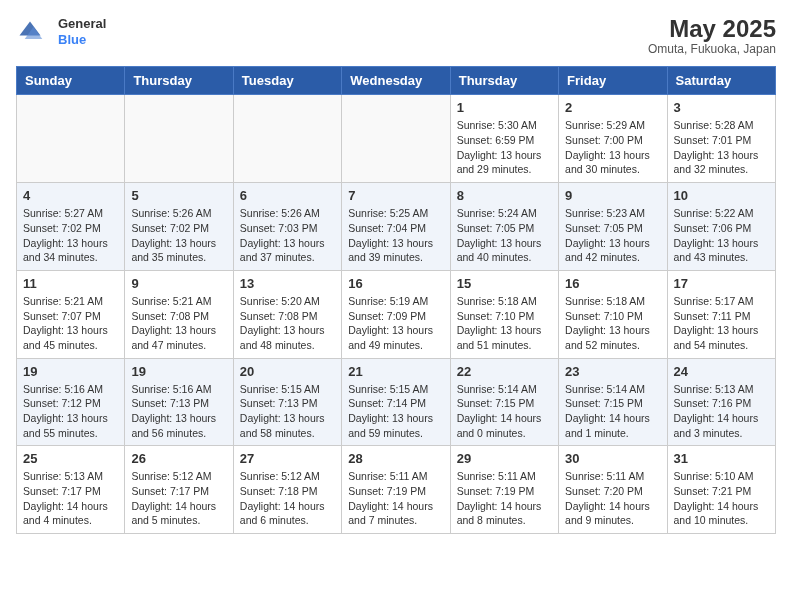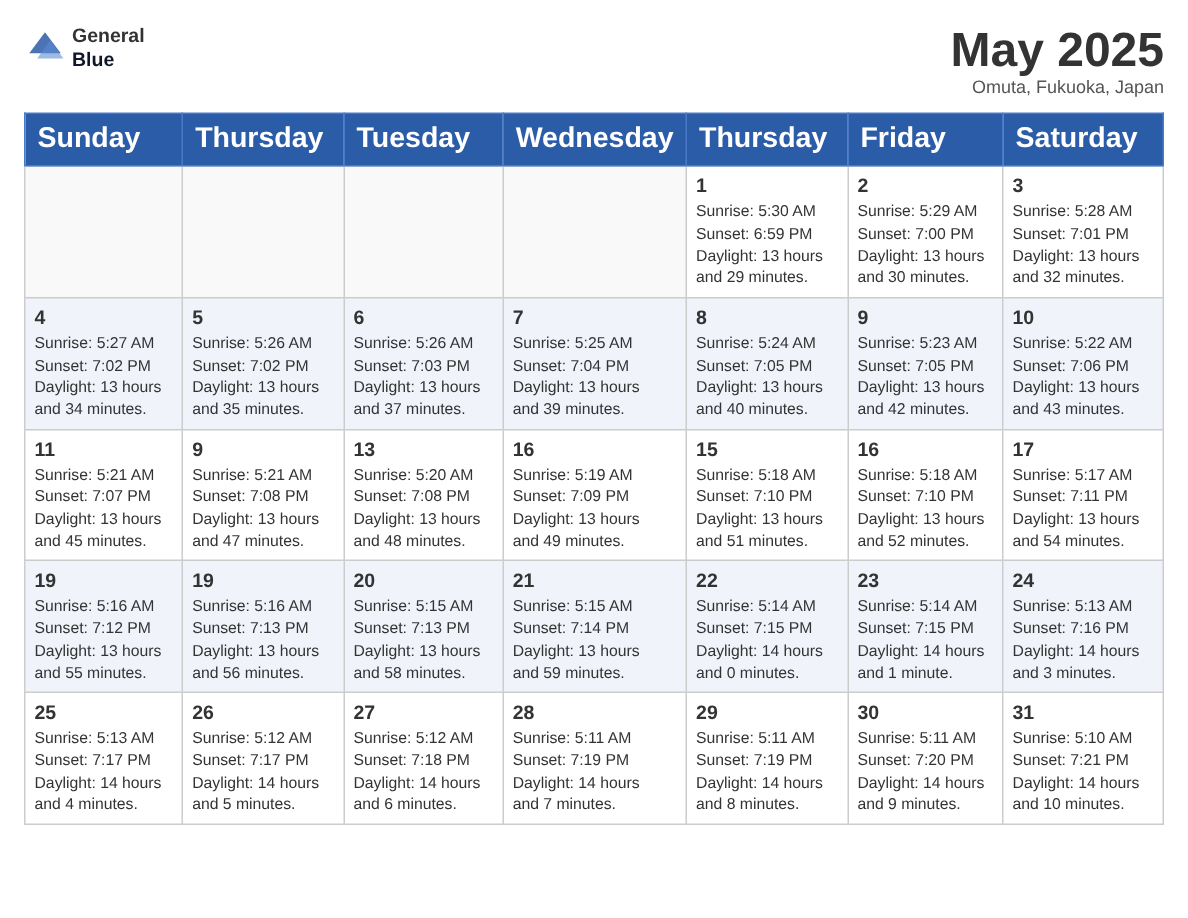--- a/index.html
+++ b/index.html
@@ -12,59 +12,59 @@
     }
     .header {
       display: flex;
       justify-content: space-between;
       align-items: flex-start;
       margin-bottom: 10px;
     }
     .logo {
       display: flex;
       align-items: center;
-      gap: 4px;
+      gap: 14px;
     }
     .logo-text {
       display: flex;
       flex-direction: column;
       font-size: 13px;
       font-weight: bold;
       line-height: 1.2;
     }
     .logo-general { color: #333; }
-    .logo-blue { color: #0f172a; }
+    .logo-blue { color: #3b82f6; }
     .logo-icon {
       width: 28px;
       height: 28px;
     }
     .title-block {
       text-align: right;
     }
     .month-title {
-      font-size: 32px;
+      font-size: 24px;
       font-weight: bold;
       color: #333;
       line-height: 1.1;
     }
     .subtitle {
       font-size: 12px;
       color: #555;
     }
     .calendar {
       width: 100%;
       border-collapse: collapse;
       border: 1px solid #ccc;
     }
     .calendar th {
       background: #2b5ca8;
       color: #fff;
       text-align: left;
       padding: 6px 8px;
-      font-size: 19px;
+      font-size: 13px;
       font-weight: bold;
       border: 1px solid #4a7ac5;
     }
     .calendar td {
       border: 1px solid #ccc;
       vertical-align: top;
       padding: 5px 6px;
       width: calc(100% / 7);
       min-height: 80px;
       background: #fff;

